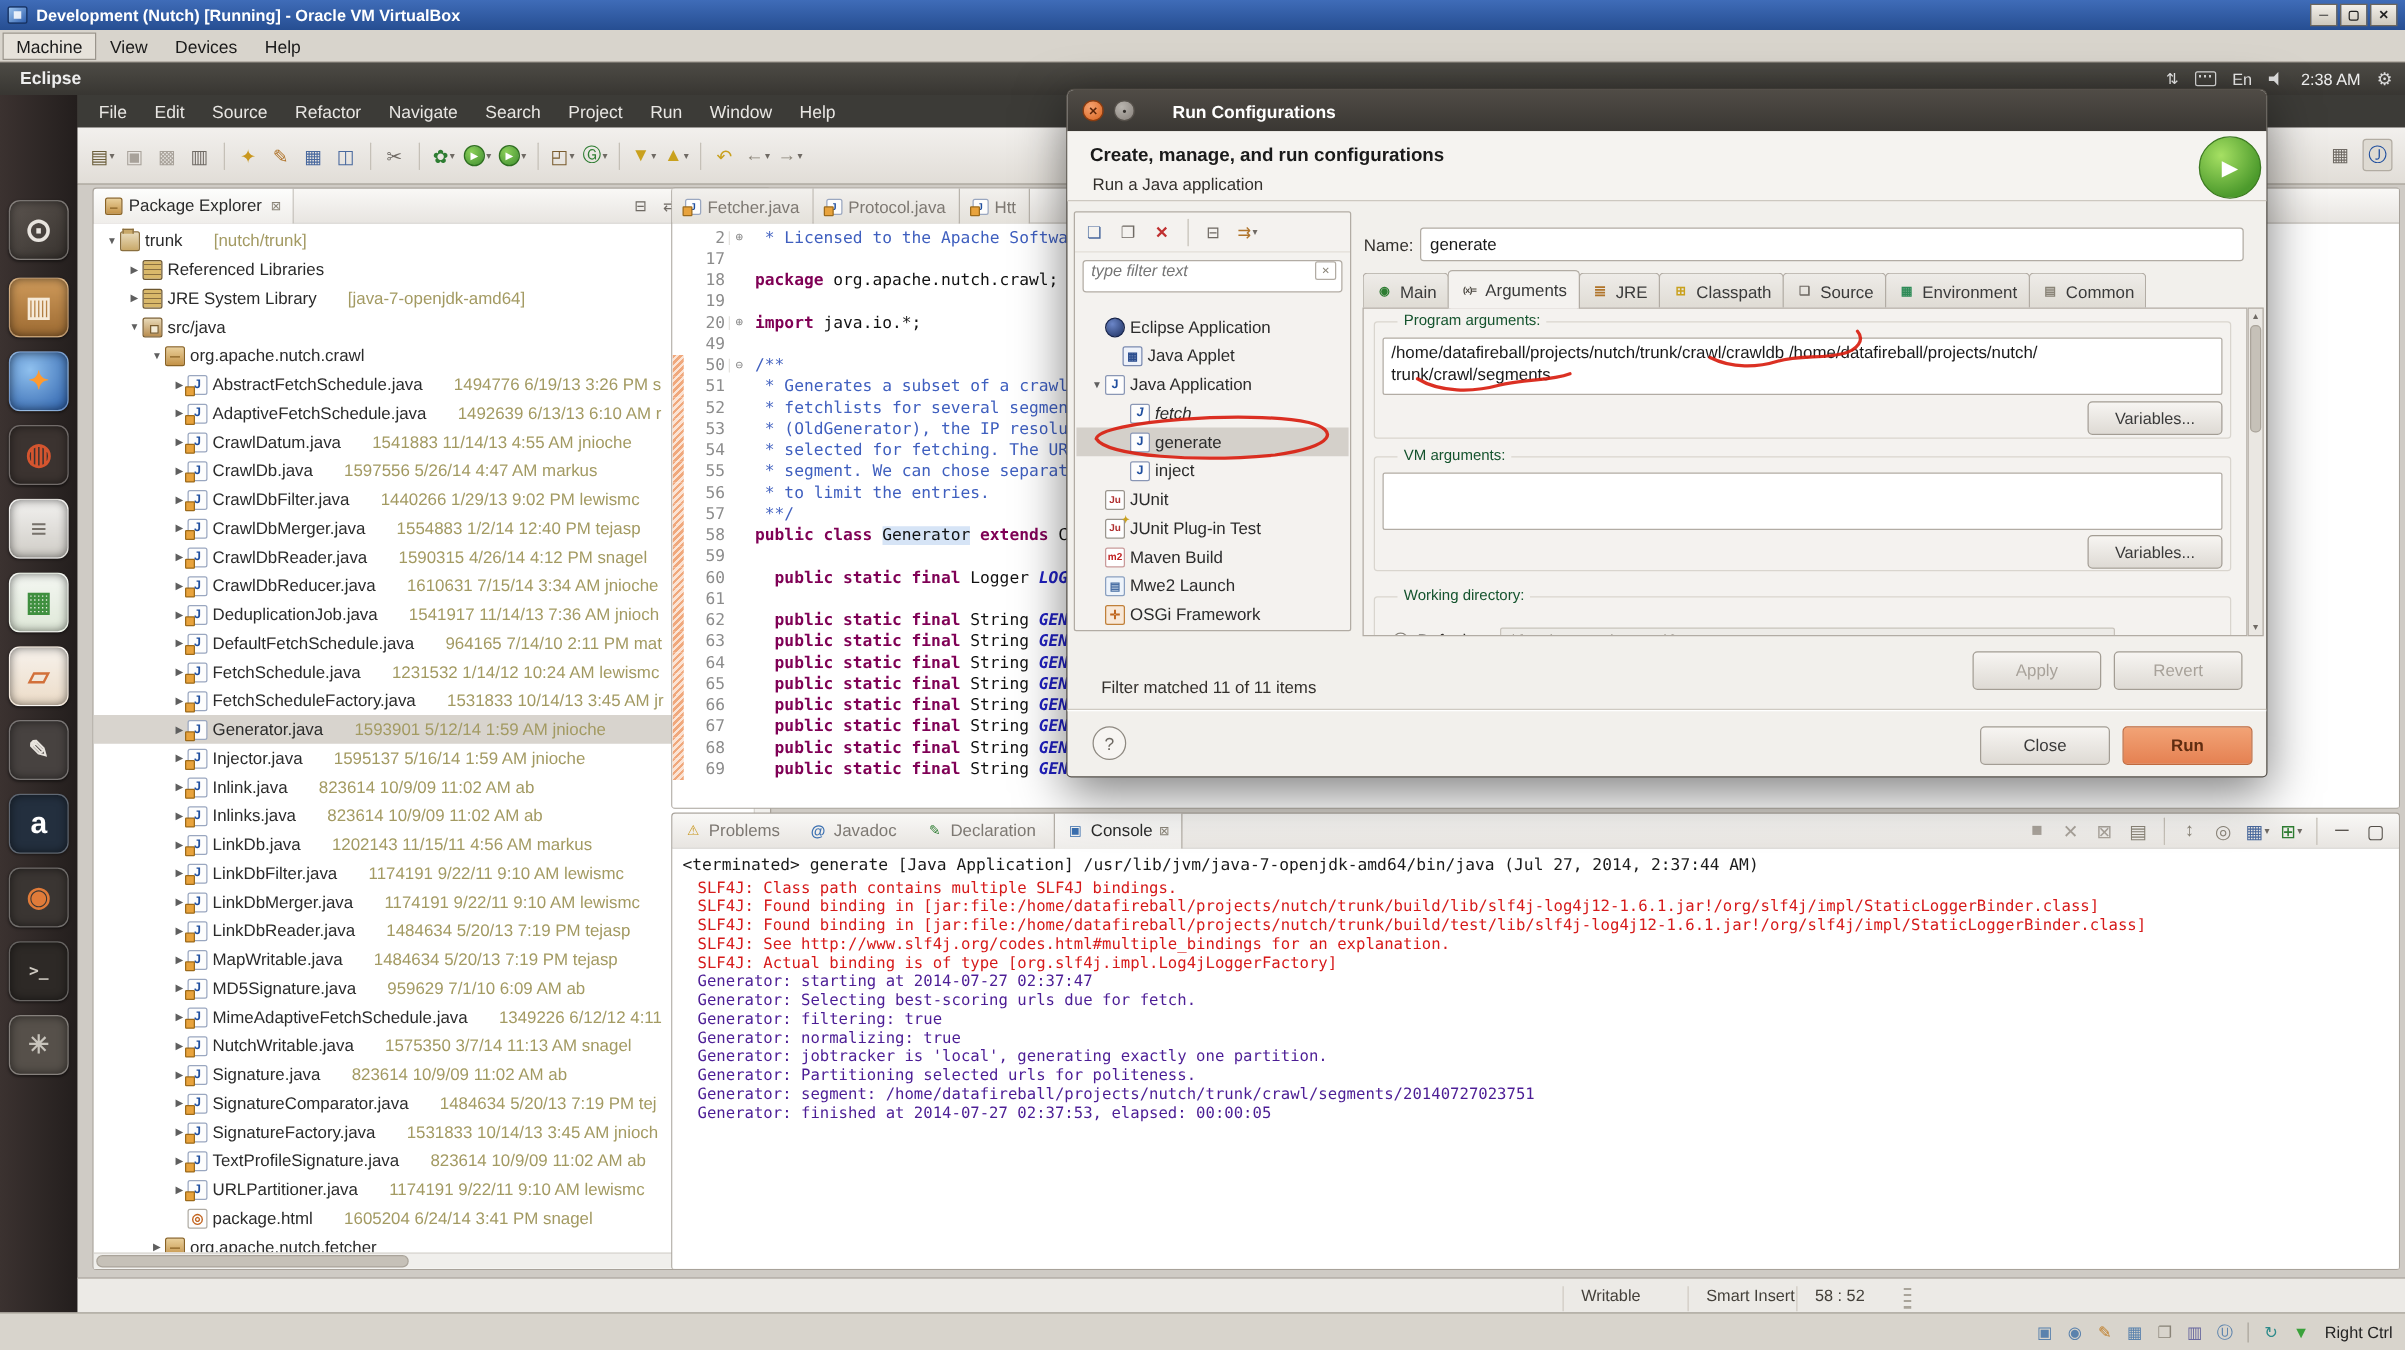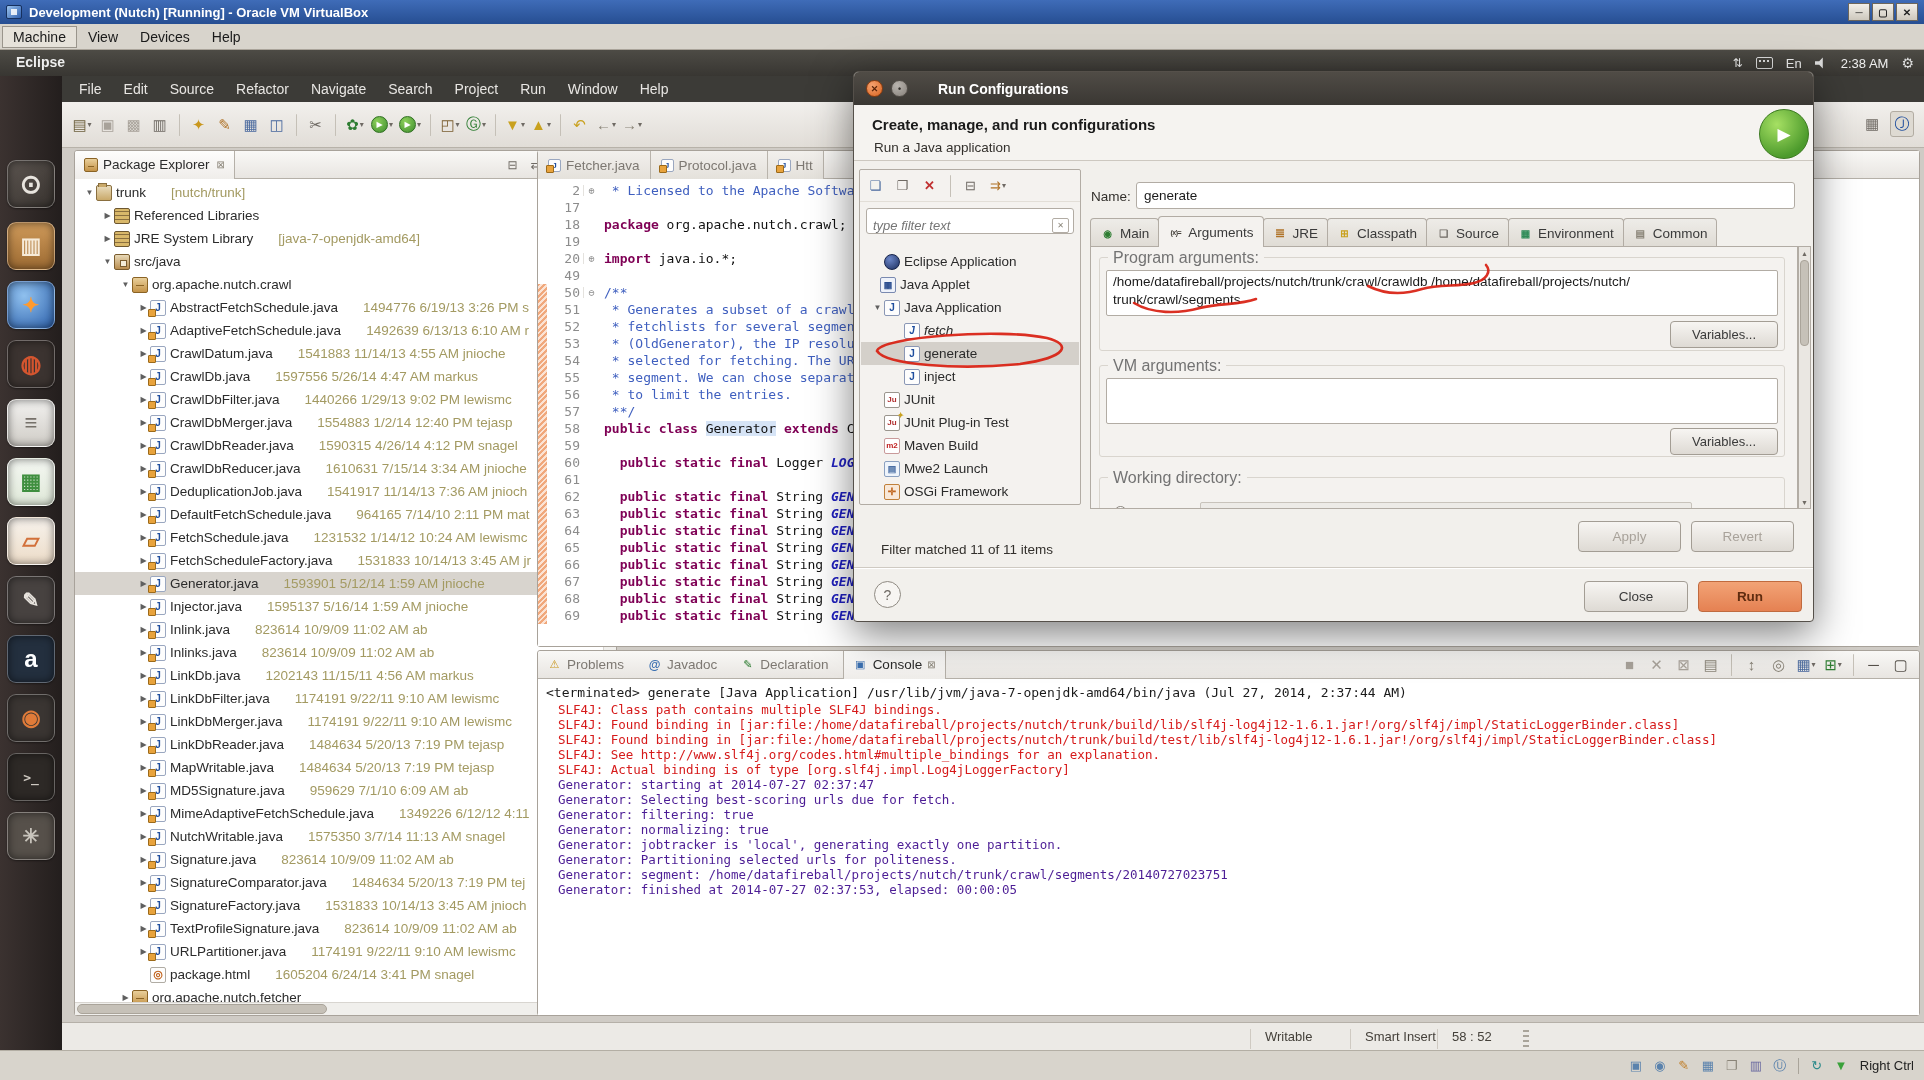--- a/index.html
+++ b/index.html
@@ -123,21 +123,21 @@
   .circ{width:17px;height:17px;border-radius:50%;display:flex;align-items:center;justify-content:center;font-size:9px;margin-right:8px}
   .circ.close{background:radial-gradient(circle at 35% 30%,#f6a270,#d9641f);border:1px solid #8a3c10;color:#5a2408}
   .circ.min{background:radial-gradient(circle at 35% 30%,#b9b5af,#86807a);border:1px solid #55504a;color:#33302c}
   .dtitle .t{margin-left:22px}
   .dheader{position:absolute;left:0;top:33px;right:0;height:56px;background:#f5f3f0;border-bottom:1px solid #cdc8c0}
   .dheader .h1{position:absolute;left:18px;top:11px;font-weight:bold;font-size:15px;color:#1a1a1a}
   .dheader .h2{position:absolute;left:20px;top:35px;font-size:13.5px;color:#33302c}
   .runball{position:absolute;left:905px;top:37px;width:50px;height:50px;border-radius:50%;background:radial-gradient(circle at 35% 30%,#a6e063,#4c9a2c 72%);border:1px solid #3c7a20;display:flex;align-items:center;justify-content:center;color:#fff;font-size:17px;z-index:2}
   .lpane{position:absolute;left:5px;top:97px;width:222px;height:336px;border:1px solid #b2aca4;background:#f4f2ef;border-radius:2px}
   .ltb{height:32px;display:flex;align-items:center;padding:0 4px;gap:3px;border-bottom:1px solid #e2ded7}
-  .lfilter{position:absolute;left:6px;top:38px;right:6px;height:26px;background:#fff;border:1px solid #b2aca4;border-radius:3px;display:flex;align-items:flex-end}
+  .lfilter{position:absolute;left:6px;top:38px;right:6px;height:26px;background:#fff;border:1px solid #b2aca4;border-radius:3px;display:flex;align-items:flex-start}
   .lfilter input{flex:1;border:none;outline:none;font-style:italic;color:#9a958d;font-size:13px;padding:0 6px;background:transparent;width:100%;font-family:"Liberation Sans",sans-serif}
   .lfilter .clr{width:17px;height:15px;border:1px solid #b2aca4;border-radius:2px;font-size:8px;color:#8a8478;display:flex;align-items:center;justify-content:center;margin-right:4px}
   .ltree{position:absolute;left:1px;top:80px;right:1px;bottom:1px;overflow:hidden}
   .ltree .trow{height:23px;font-size:13.5px}
   .ltree .trow.sel{background:#d4d0ca}
   .ic-eclipse{background:radial-gradient(circle at 35% 30%,#6b86c8,#1d2f5e);border-radius:50%;border:1px solid #16234a}
   .ic-applet{background:#eef2fa;border:1px solid #7a8ab0;color:#2a4d8f}
   .ic-applet::before{content:"▦";font-size:9px}
   .ic-japp{background:#fdfdfd;border:1px solid #8a97b5;color:#1f4e9e}
   .ic-japp::before{content:"J"}
@@ -161,21 +161,21 @@
   .tic{width:15px;height:14px;display:inline-flex;align-items:center;justify-content:center;font-size:10px;font-weight:bold}
   .tic-main::before{content:"◉";color:#2e7d32}
   .tic-args::before{content:"(x)=";font-size:7px;letter-spacing:-.5px;color:#44403a}
   .tic-jre::before{content:"≣";color:#b0742a;font-size:12px}
   .tic-cp::before{content:"⊞";color:#c9a11e}
   .tic-src::before{content:"❏";color:#6f6a64}
   .tic-env::before{content:"▦";color:#2e8b57}
   .tic-com::before{content:"▤";color:#8a8478}
   .cfgbox{position:absolute;left:236px;top:174px;width:708px;height:263px;border:1px solid #b2aca4;background:#f4f2ef;overflow:hidden;z-index:1}
   .grp{position:absolute;left:8px;right:12px;border:1px solid #d9d5ce;border-radius:3px}
-  .glabel{position:absolute;top:-9px;left:8px;background:#f4f2ef;padding:0 5px;font-size:16px;color:#737373}
+  .glabel{position:absolute;top:-9px;left:18px;background:#f4f2ef;padding:0 5px;font-size:12px;color:#14532d}
   .argbox{position:absolute;left:6px;right:6px;top:12px;height:46px;background:#fff;border:1px solid #b2aca4;border-radius:2px;padding:3px 6px;font-size:13.5px;color:#1a1a1a}
   .argline{height:18px;white-space:nowrap}
   .varbtn{position:absolute;right:6px;width:108px;height:27px;background:linear-gradient(#f7f5f2,#dedad4);border:1px solid #a39d94;border-radius:4px;font-size:13px;color:#3a3a3a;display:flex;align-items:center;justify-content:center}
   .radio{width:13px;height:13px;border-radius:50%;border:1px solid #8a857d;background:#fff;position:relative;display:inline-block}
   .radio::after{content:"";position:absolute;left:3px;top:3px;width:5px;height:5px;border-radius:50%;background:#d9641f}
   .wdfield{position:absolute;left:100px;top:24px;width:492px;height:24px;background:#edebe7;border:1px solid #c8c3bb;border-radius:2px;color:#a09a90;font-size:13px;padding:2px 6px;white-space:nowrap;overflow:hidden}
   .dscroll{position:absolute;left:944px;top:174px;width:13px;height:263px;background:#eae7e2;border:1px solid #b2aca4}
   .dscroll .thumb{position:absolute;left:1px;right:1px;top:13px;height:86px;background:#c6c1b8;border:1px solid #aaa49a;border-radius:4px}
   .dscroll .ar{position:absolute;left:0;right:0;height:12px;font-size:7px;color:#6f6a64;display:flex;align-items:center;justify-content:center}
   .dbtn{position:absolute;height:31px;background:linear-gradient(#f7f5f2,#dedad4);border:1px solid #a39d94;border-radius:4px;font-size:13.5px;color:#3a3a3a;display:flex;align-items:center;justify-content:center}
@@ -1026,21 +1026,21 @@
         <input placeholder="type filter text" style="">
         <span class="clr">✕</span>
       </div>
       <div class="ltree">
 
       <div class="trow" style="padding-left: 10px;">
             <span class="exp"></span>
             <span class="ic ic-eclipse"></span>
             <span class="nm">Eclipse Application</span>
           </div>
-          <div class="trow" style="padding-left: 6px;">
+          <div class="trow" style="padding-left: 24px;">
             <span class="exp"></span>
             <span class="ic ic-applet"></span>
             <span class="nm">Java Applet</span>
           </div>
           <div class="trow" style="padding-left: 10px;">
             <span class="exp">▼</span>
             <span class="ic ic-japp"></span>
             <span class="nm">Java Application</span>
           </div>
           <div class="trow" style="padding-left: 30px; font-style: italic;">

